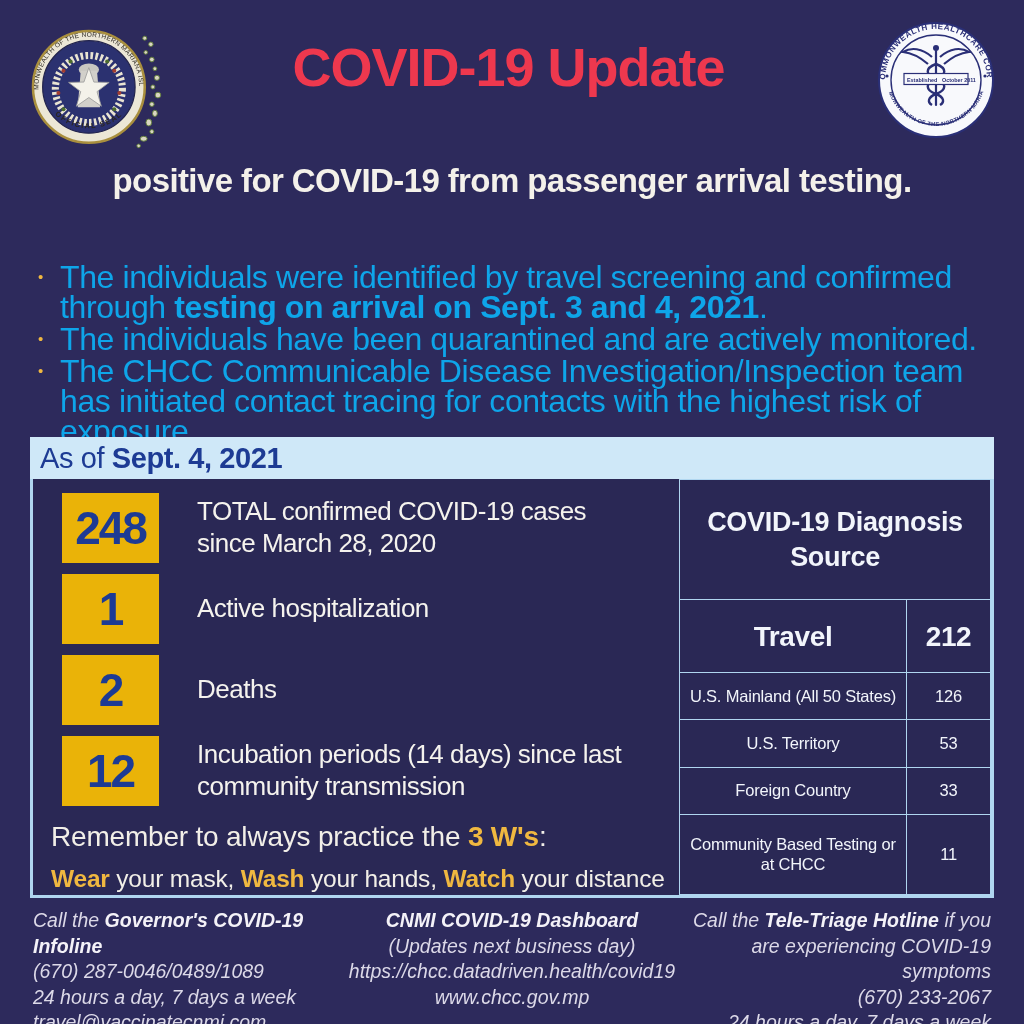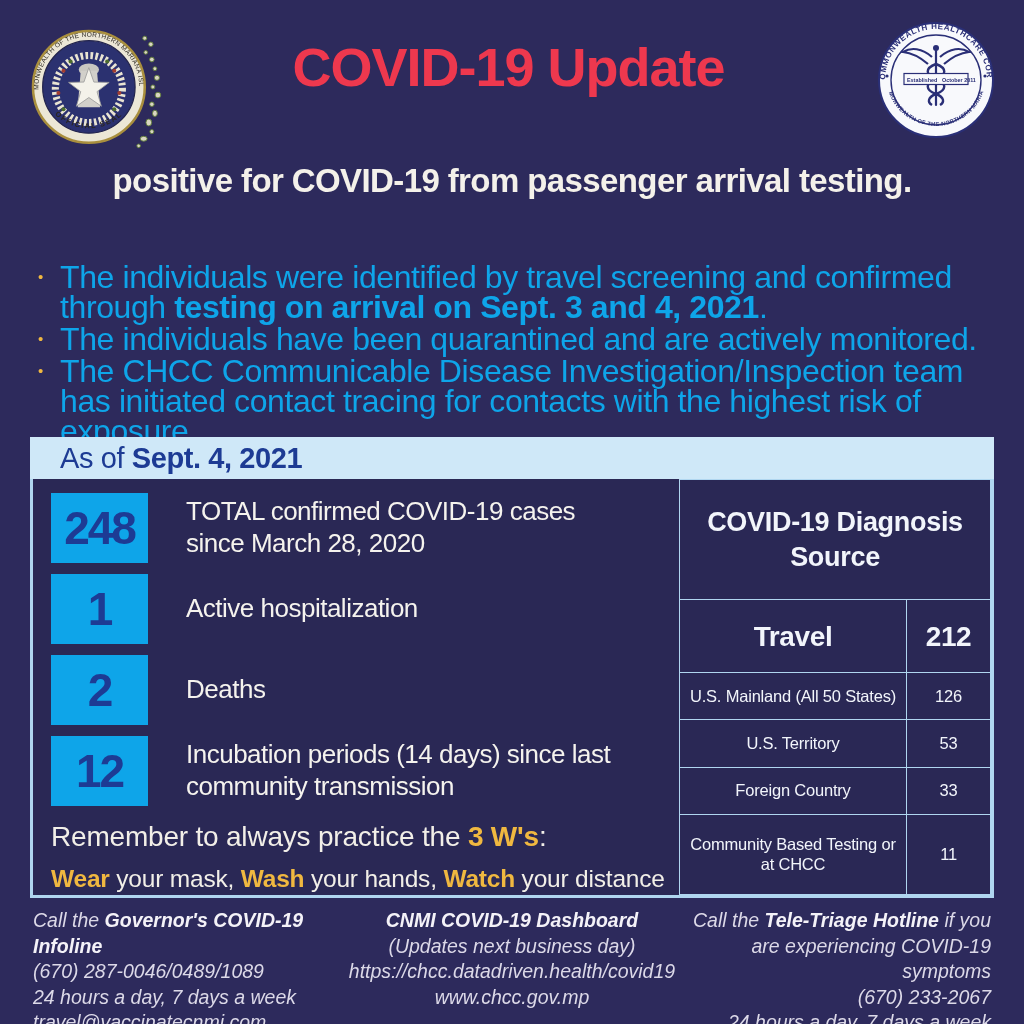--- a/index.html
+++ b/index.html
@@ -28,32 +28,32 @@
   
   .bullets { position:absolute; left:38px; right:30px; top:262px; }
   .bullet { display:flex; align-items:flex-start; margin-bottom:2px; }
   .bullet-dot { color:#f0b840; font-size:15px; line-height:30px; width:22px; flex:none; }
   .bullet-text { color:#0ea5e9; font-size:32px; line-height:30px; letter-spacing:-0.4px; }
   .bullet-text b { font-weight:bold; }
   
   .panel { position:absolute; left:30px; top:437px; width:964px; height:461px; }
   .panel-bar {
     height:42px; background:#cfe8f8; color:#1d3b94;
-    font-size:29px; line-height:42px; padding-left:30px; letter-spacing:-0.4px;
+    font-size:29px; line-height:42px; padding-left:10px; letter-spacing:-0.4px;
   }
   .panel-body {
     display:flex; height:419px; background:#2a2855;
     border:3px solid #b0d6f0; border-top:none;
   }
   .stats-col { flex:1 1 auto; padding:8px 0 0 18px; display:flex; flex-direction:column; }
   .stat-row { display:flex; align-items:center; height:81px; flex:none; }
   .stat-box {
-    width:97px; height:70px; background:#0ea5e9; color:#1d3b94;
+    width:97px; height:70px; background:#eab308; color:#1d3b94;
     font-size:46px; font-weight:bold; letter-spacing:-2px;
-    display:flex; align-items:center; justify-content:center; flex:none;
+    display:flex; align-items:center; justify-content:center; flex:none;margin-left:11px;
   }
   .stat-label {
     margin-left:38px; color:#f5f3ee; font-weight:normal; font-size:26px;
     line-height:1.22; letter-spacing:-0.5px; max-width:445px;
   }
   .reminder { margin-top:10px; font-size:28px; color:#f2efe8; letter-spacing:-0.2px; }
   .reminder b { color:#f0b840; }
   .three-ws { margin-top:12px; font-size:24.5px; color:#f2efe8; letter-spacing:-0.2px; }
   .three-ws b { color:#f0b840; }
   

